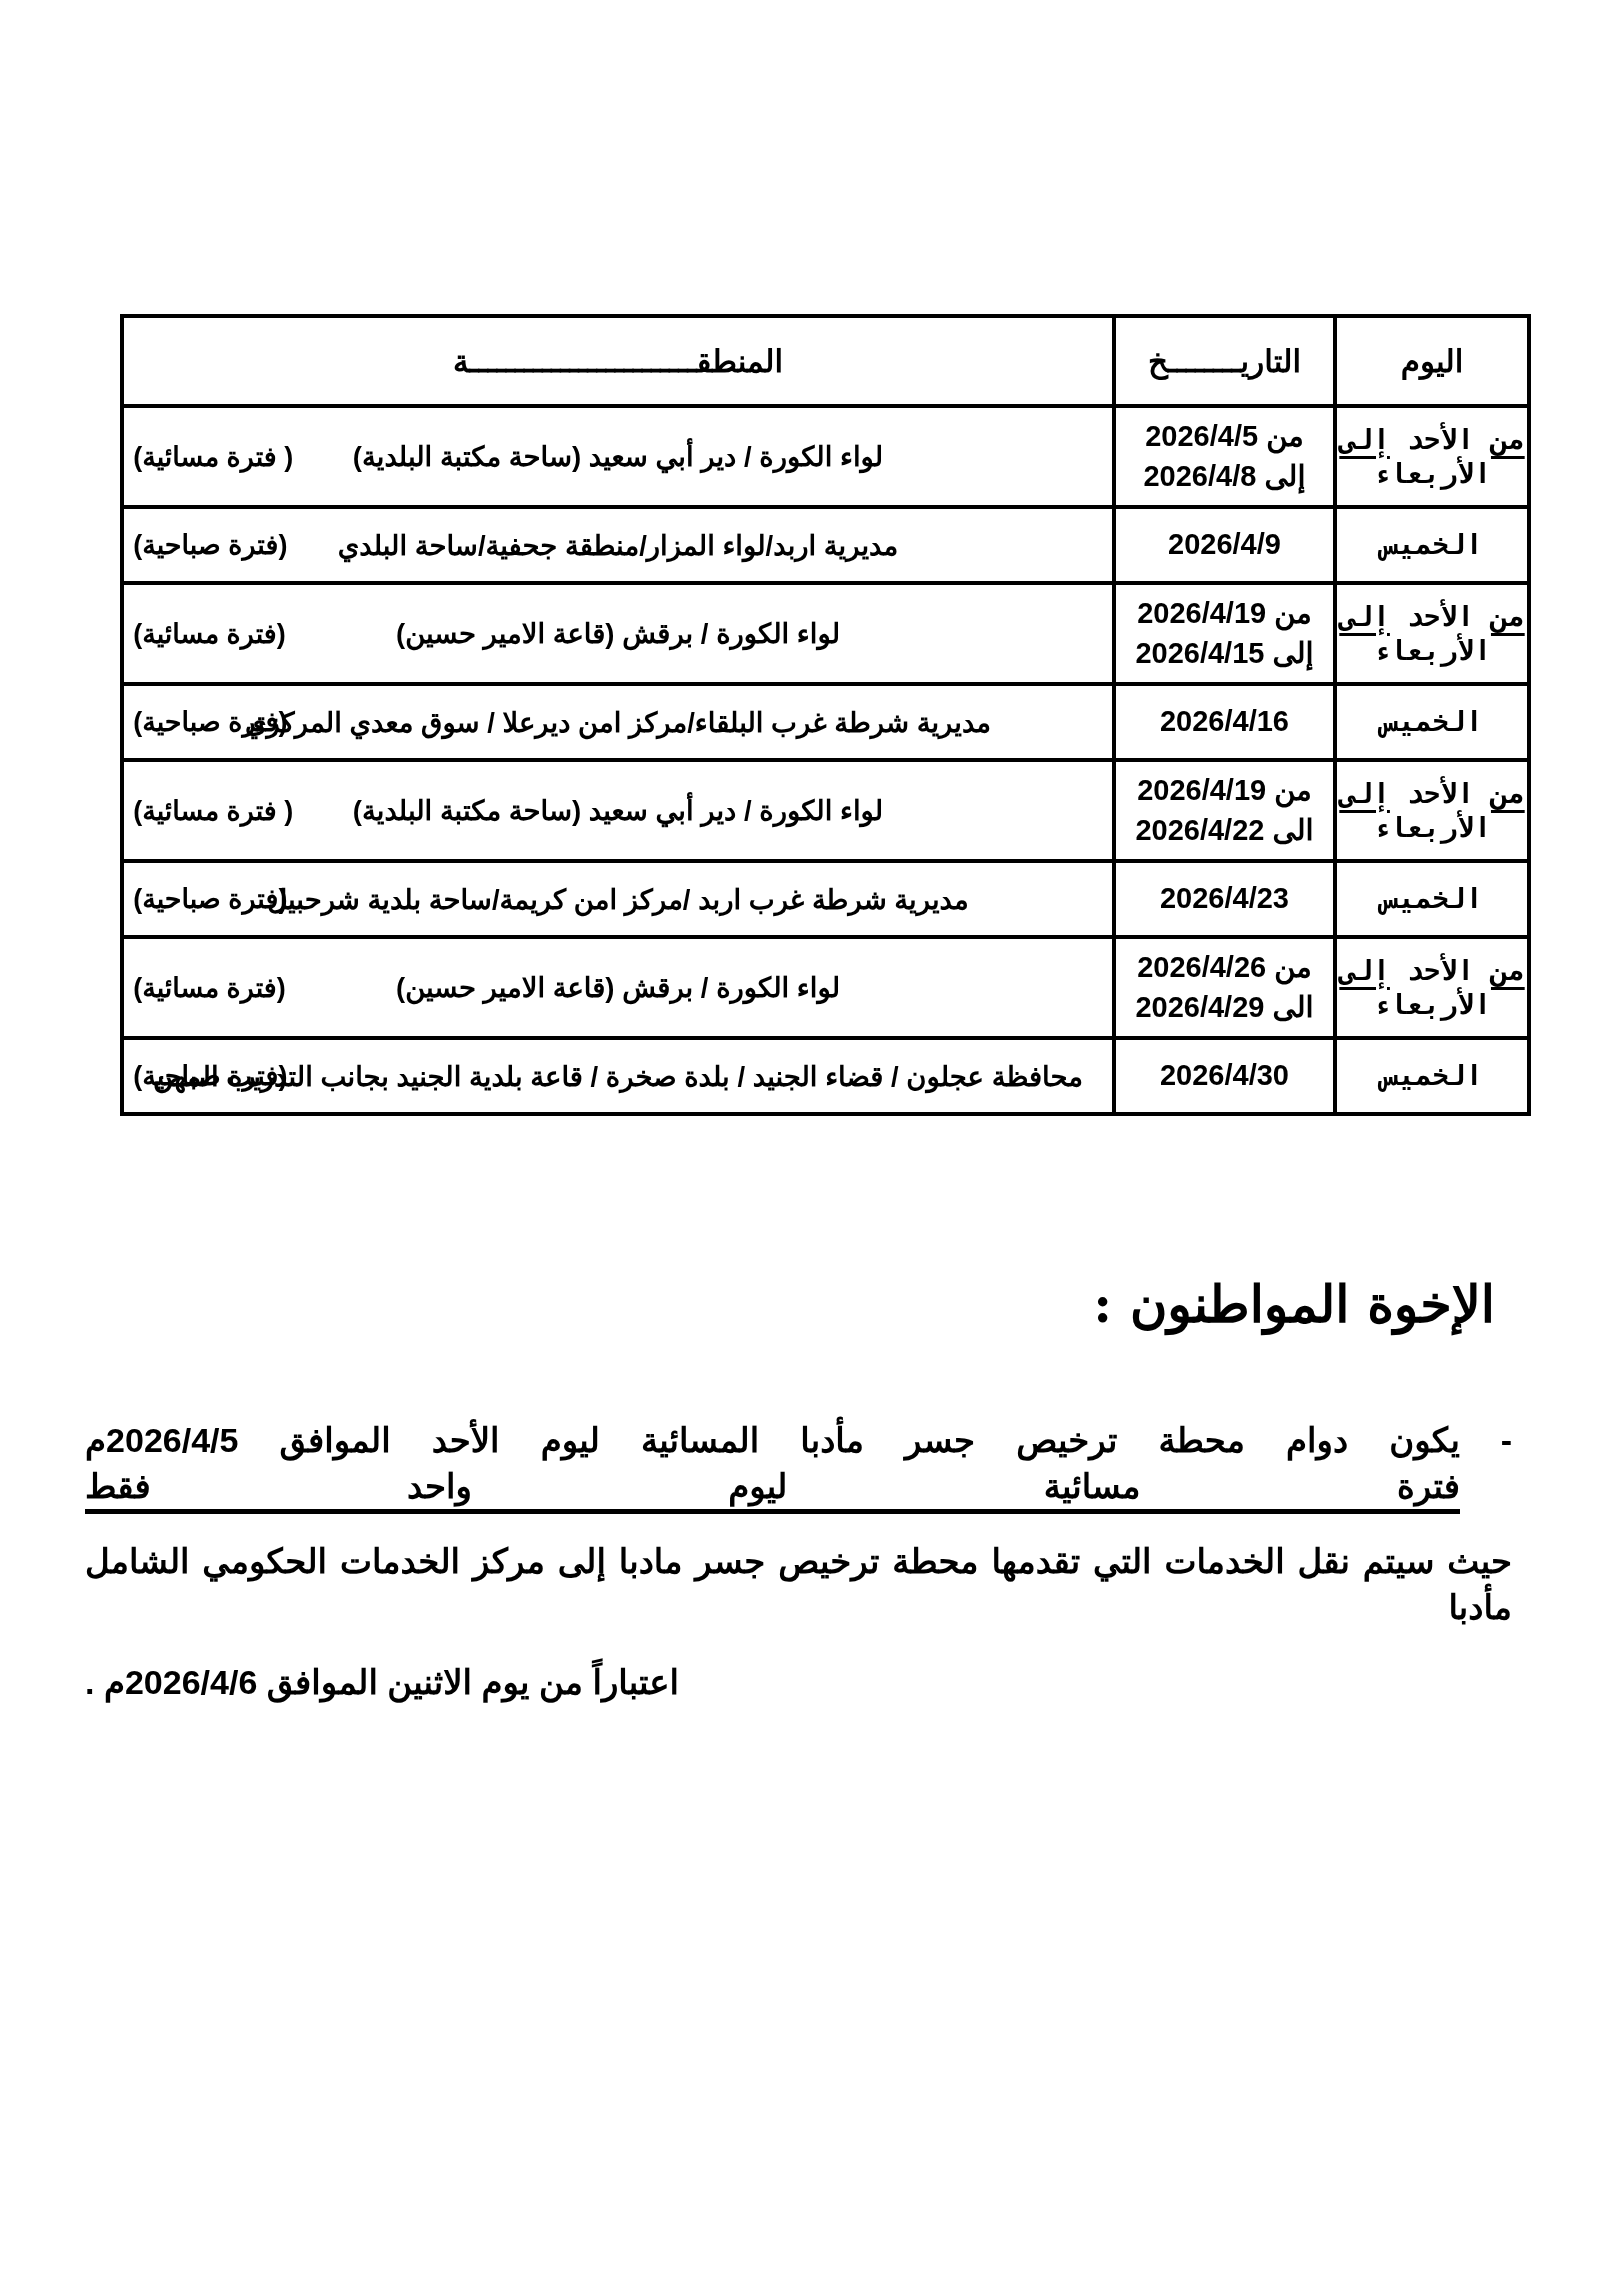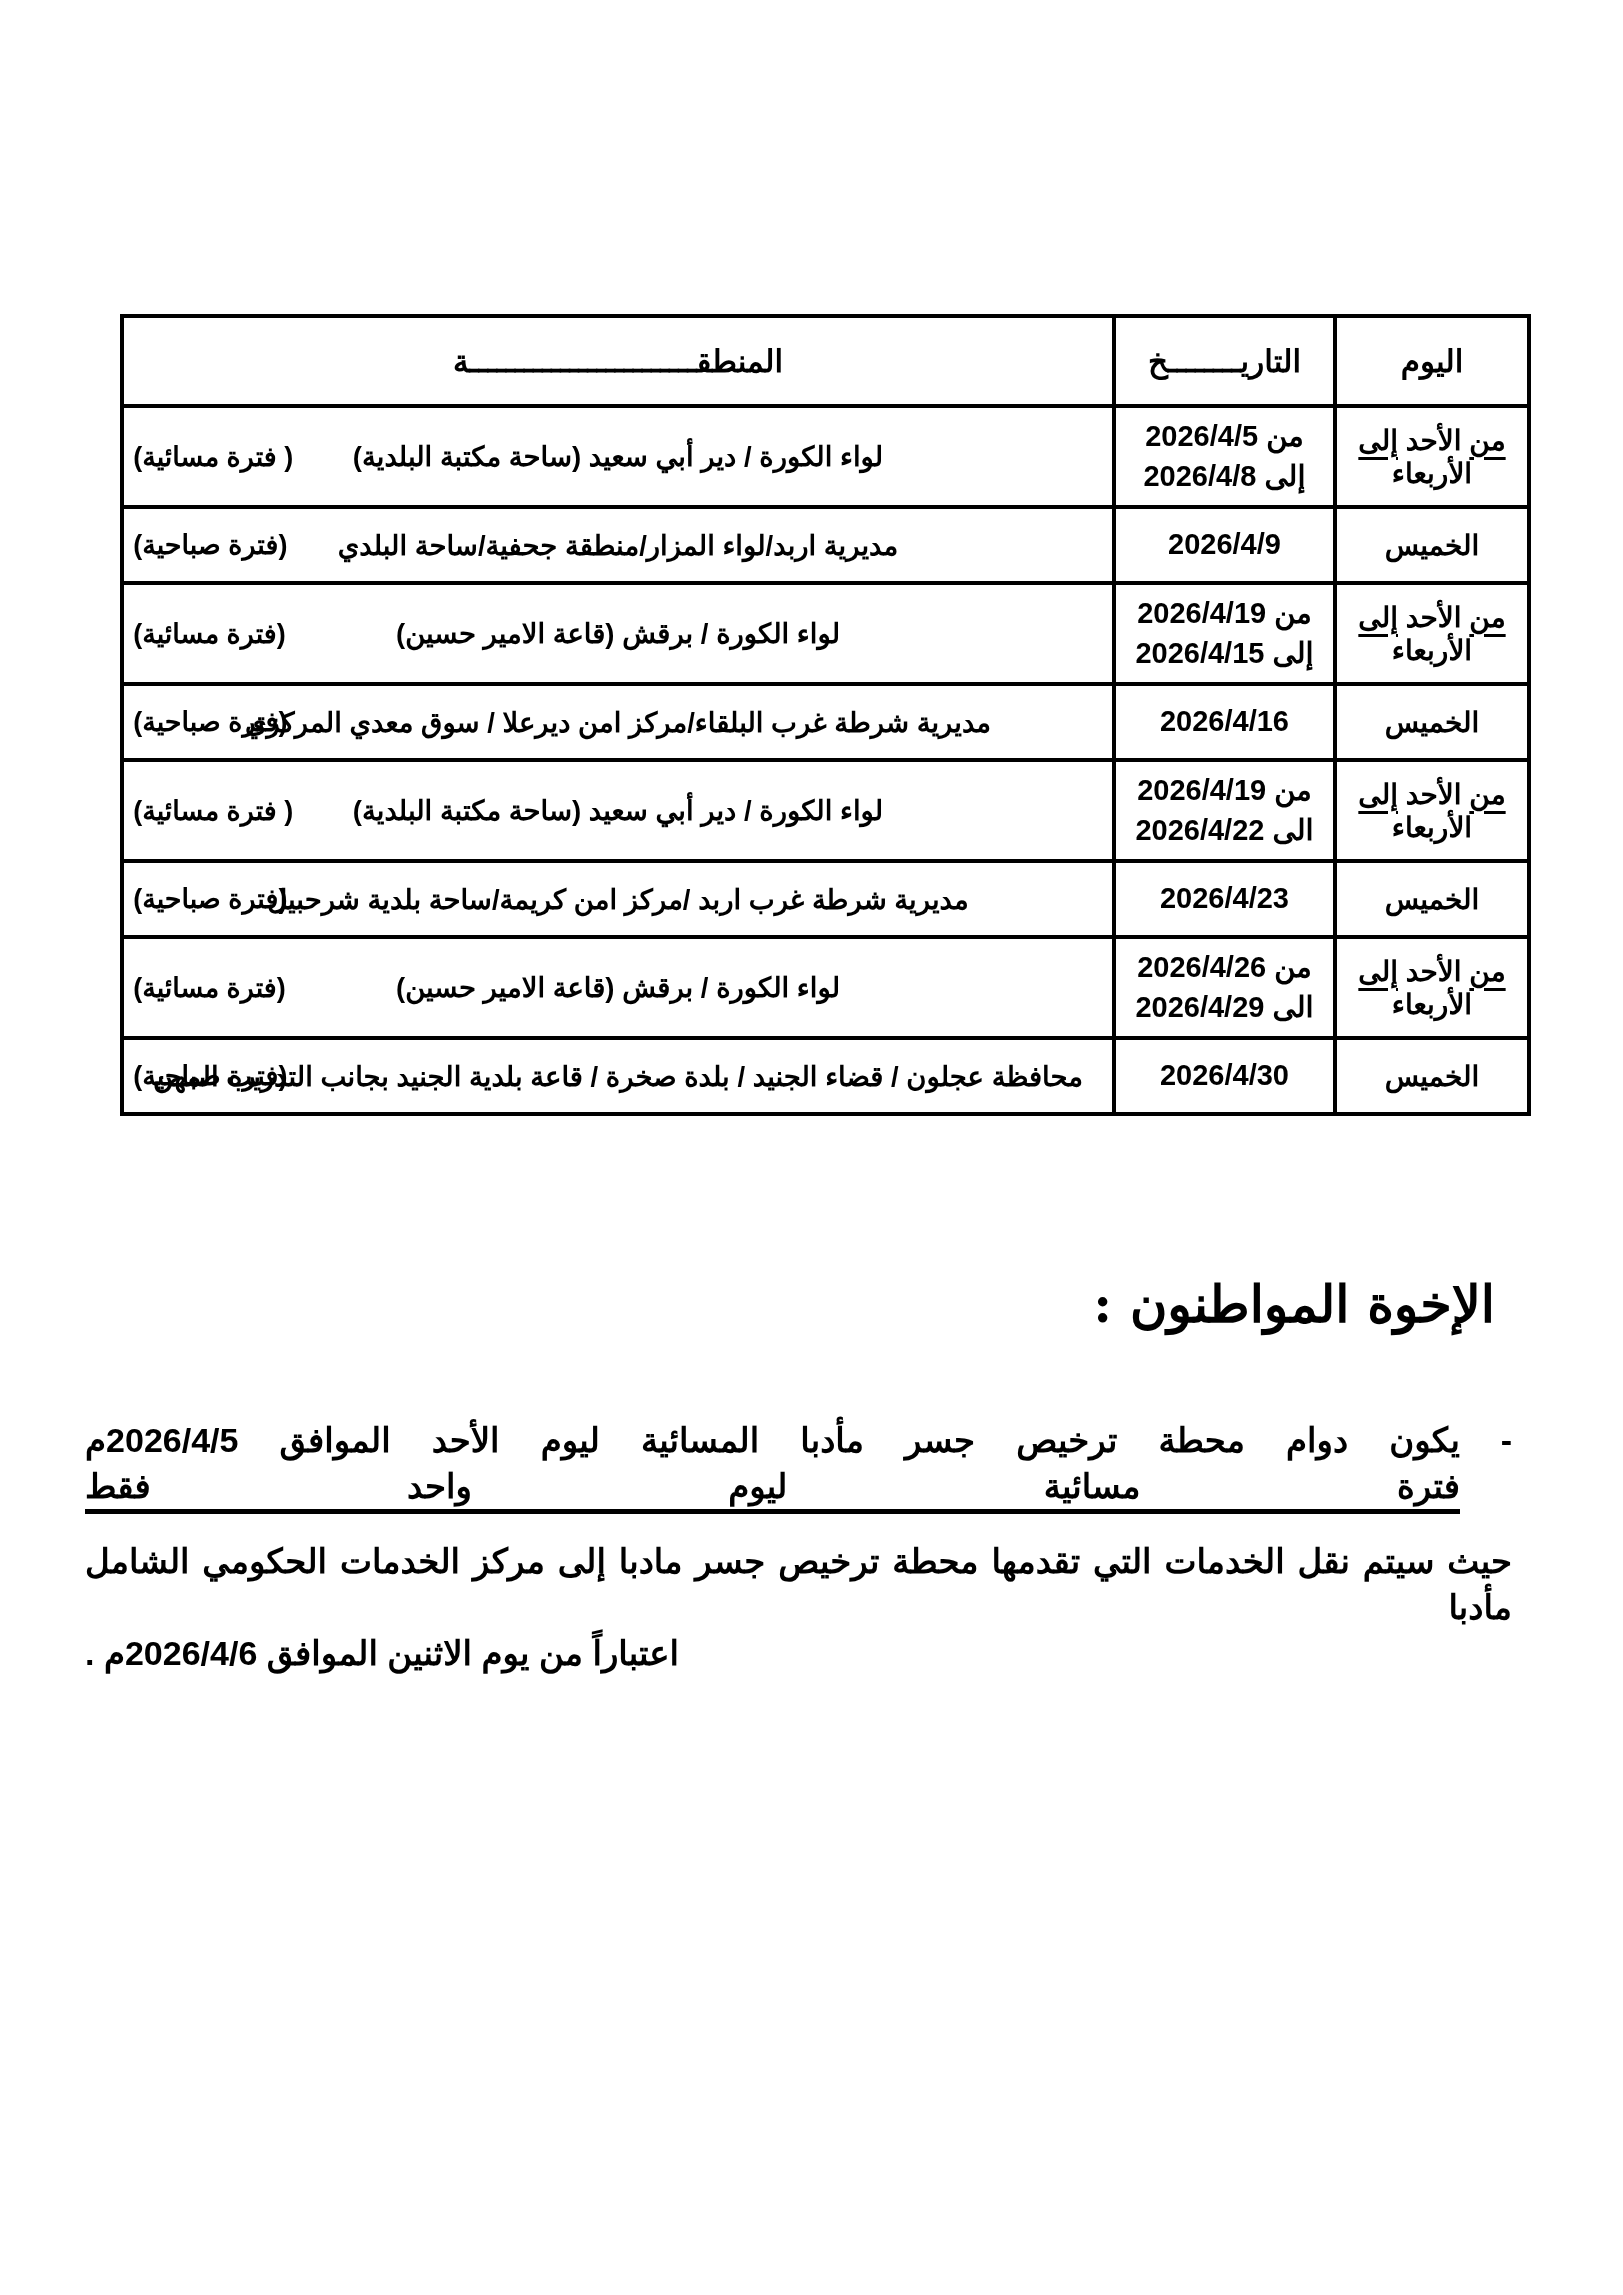--- a/index.html
+++ b/index.html
@@ -49,21 +49,21 @@
     text-align:center;
     font-weight:bold;
     padding:0;
   }
   table.sched th{
     height:86px;
     font-size:31px;
   }
   tr.row-tall  td{height:97px;}
   tr.row-short td{height:72px;}
-  td.day-cell{font-size:28px;}
+  td.day-cell{font-size:28px;font-family:Liberation Mono, monospace;}
   td.date-cell{font-size:29px;line-height:1.35;}
   td.region-cell{
     position:relative;
     font-size:27.5px;
     padding:0 30px;
   }
   td.region-cell .period{
     position:absolute;
     left:9.2px;top:50%;
     transform:translateY(-50%);
@@ -105,20 +105,21 @@
   .notice .dash{
     position:absolute;
     right:0;top:0;
   }
   .notice .uphrase{
     border-bottom:5.9px solid #000;
     padding-bottom:4.6px;
     white-space:nowrap;
   }
   .notice .n-line2{
+    margin-bottom:29px;
     text-align:justify;
     text-align-last:justify;
   }
   .notice .n-line3{
     text-align:left;
     padding-right:55px;
   }
 </style>
 </head>
 <body>

